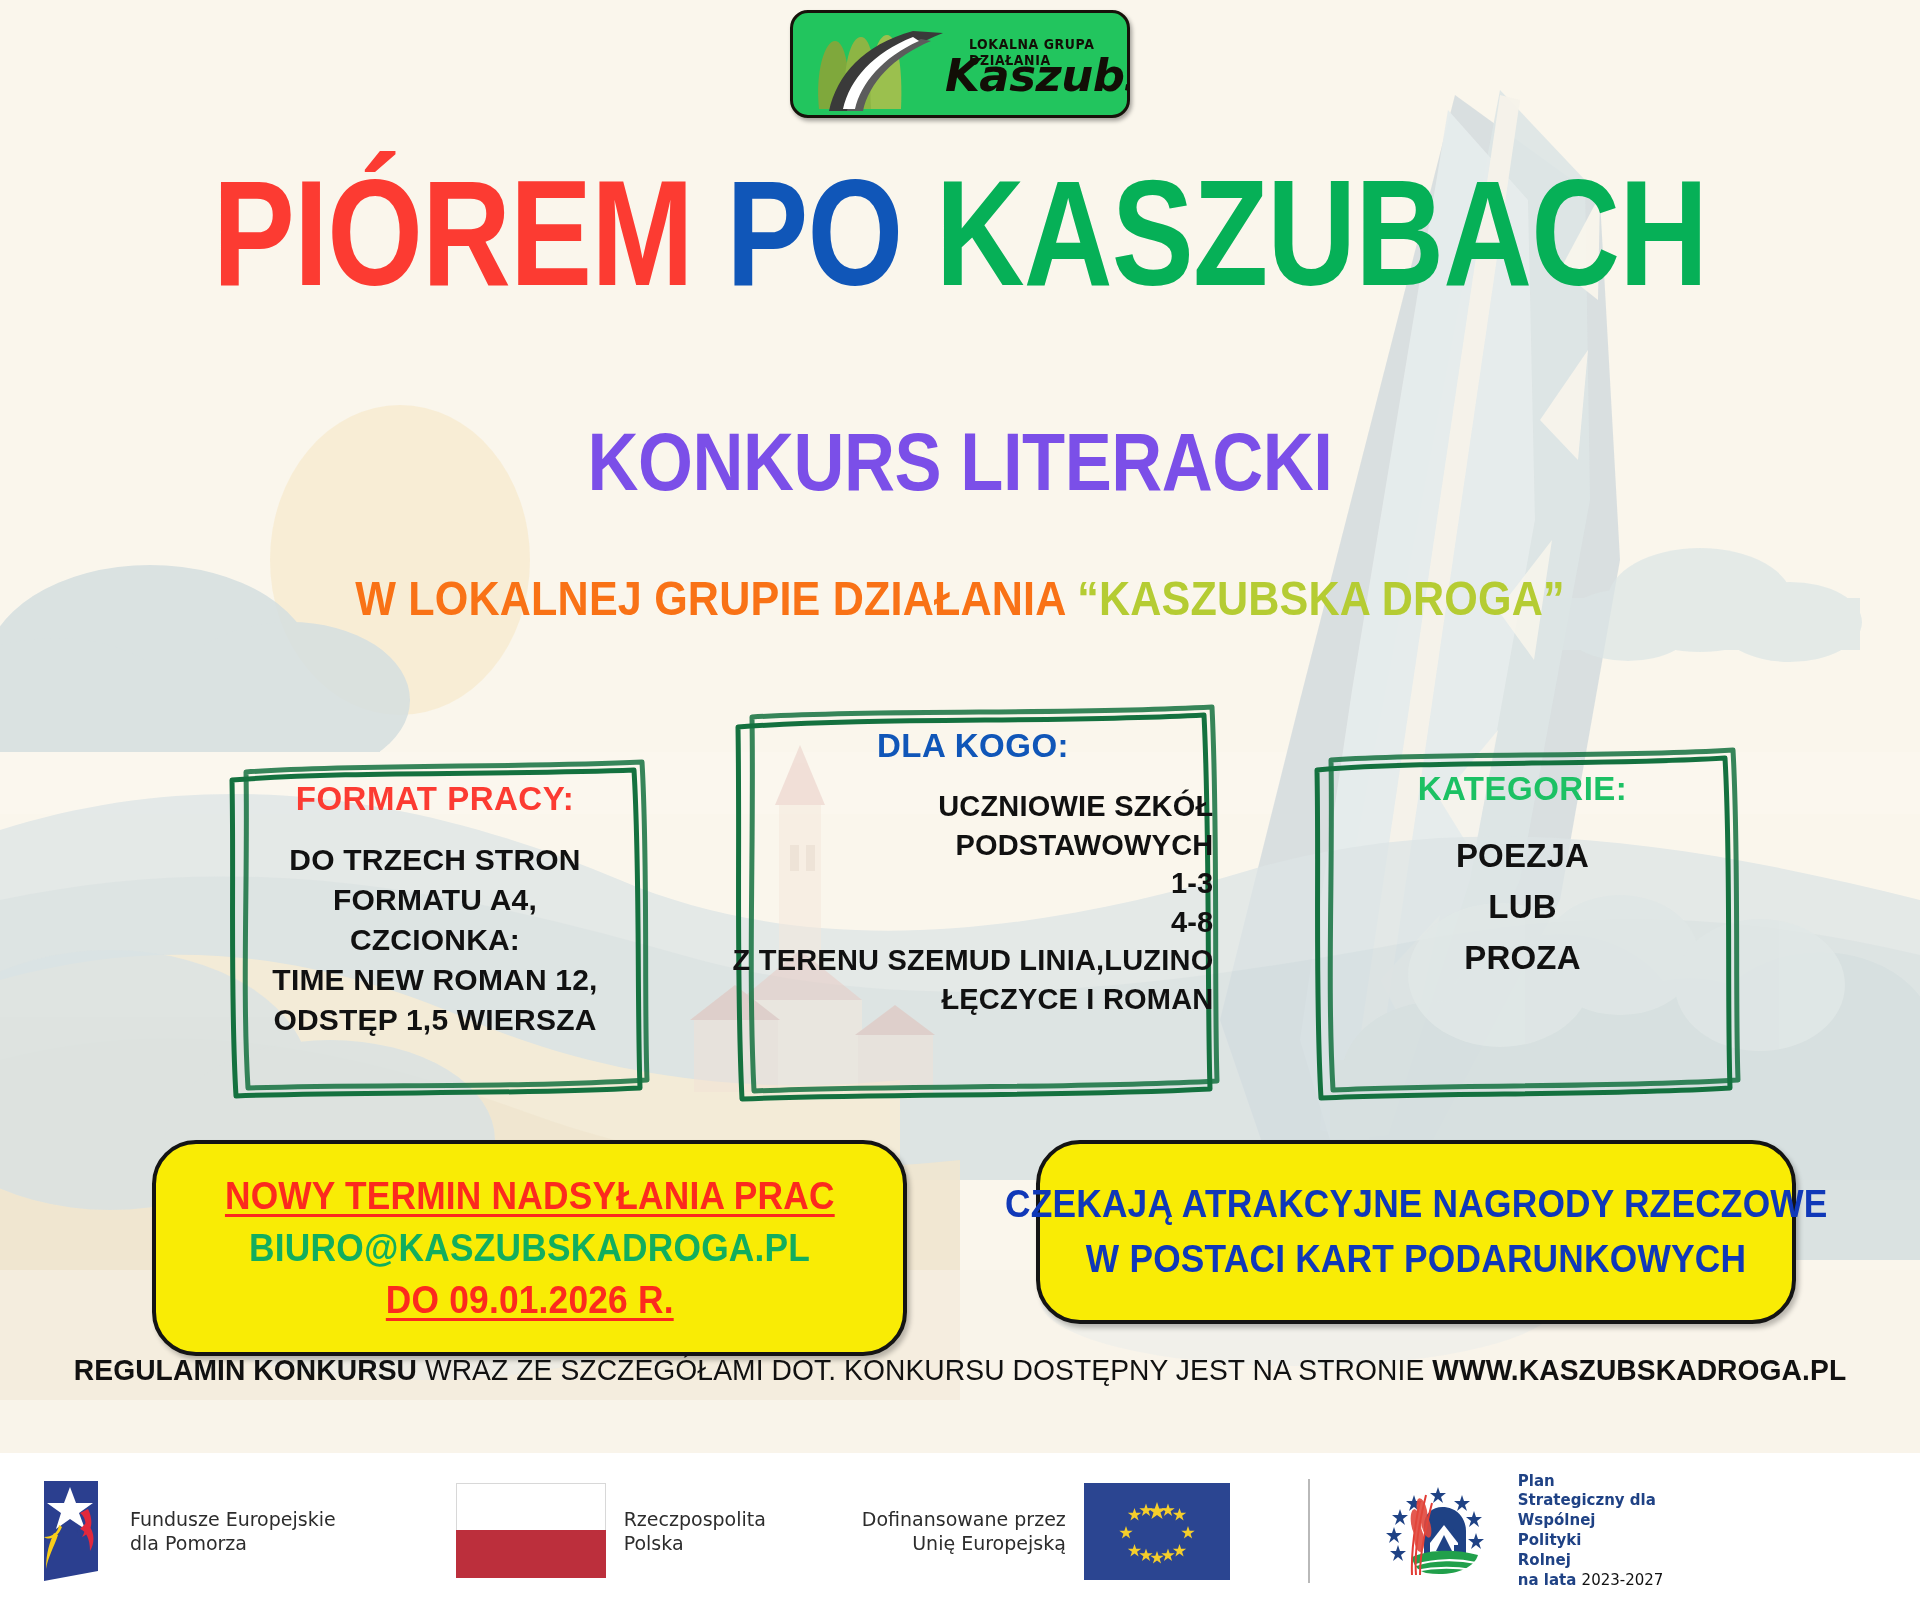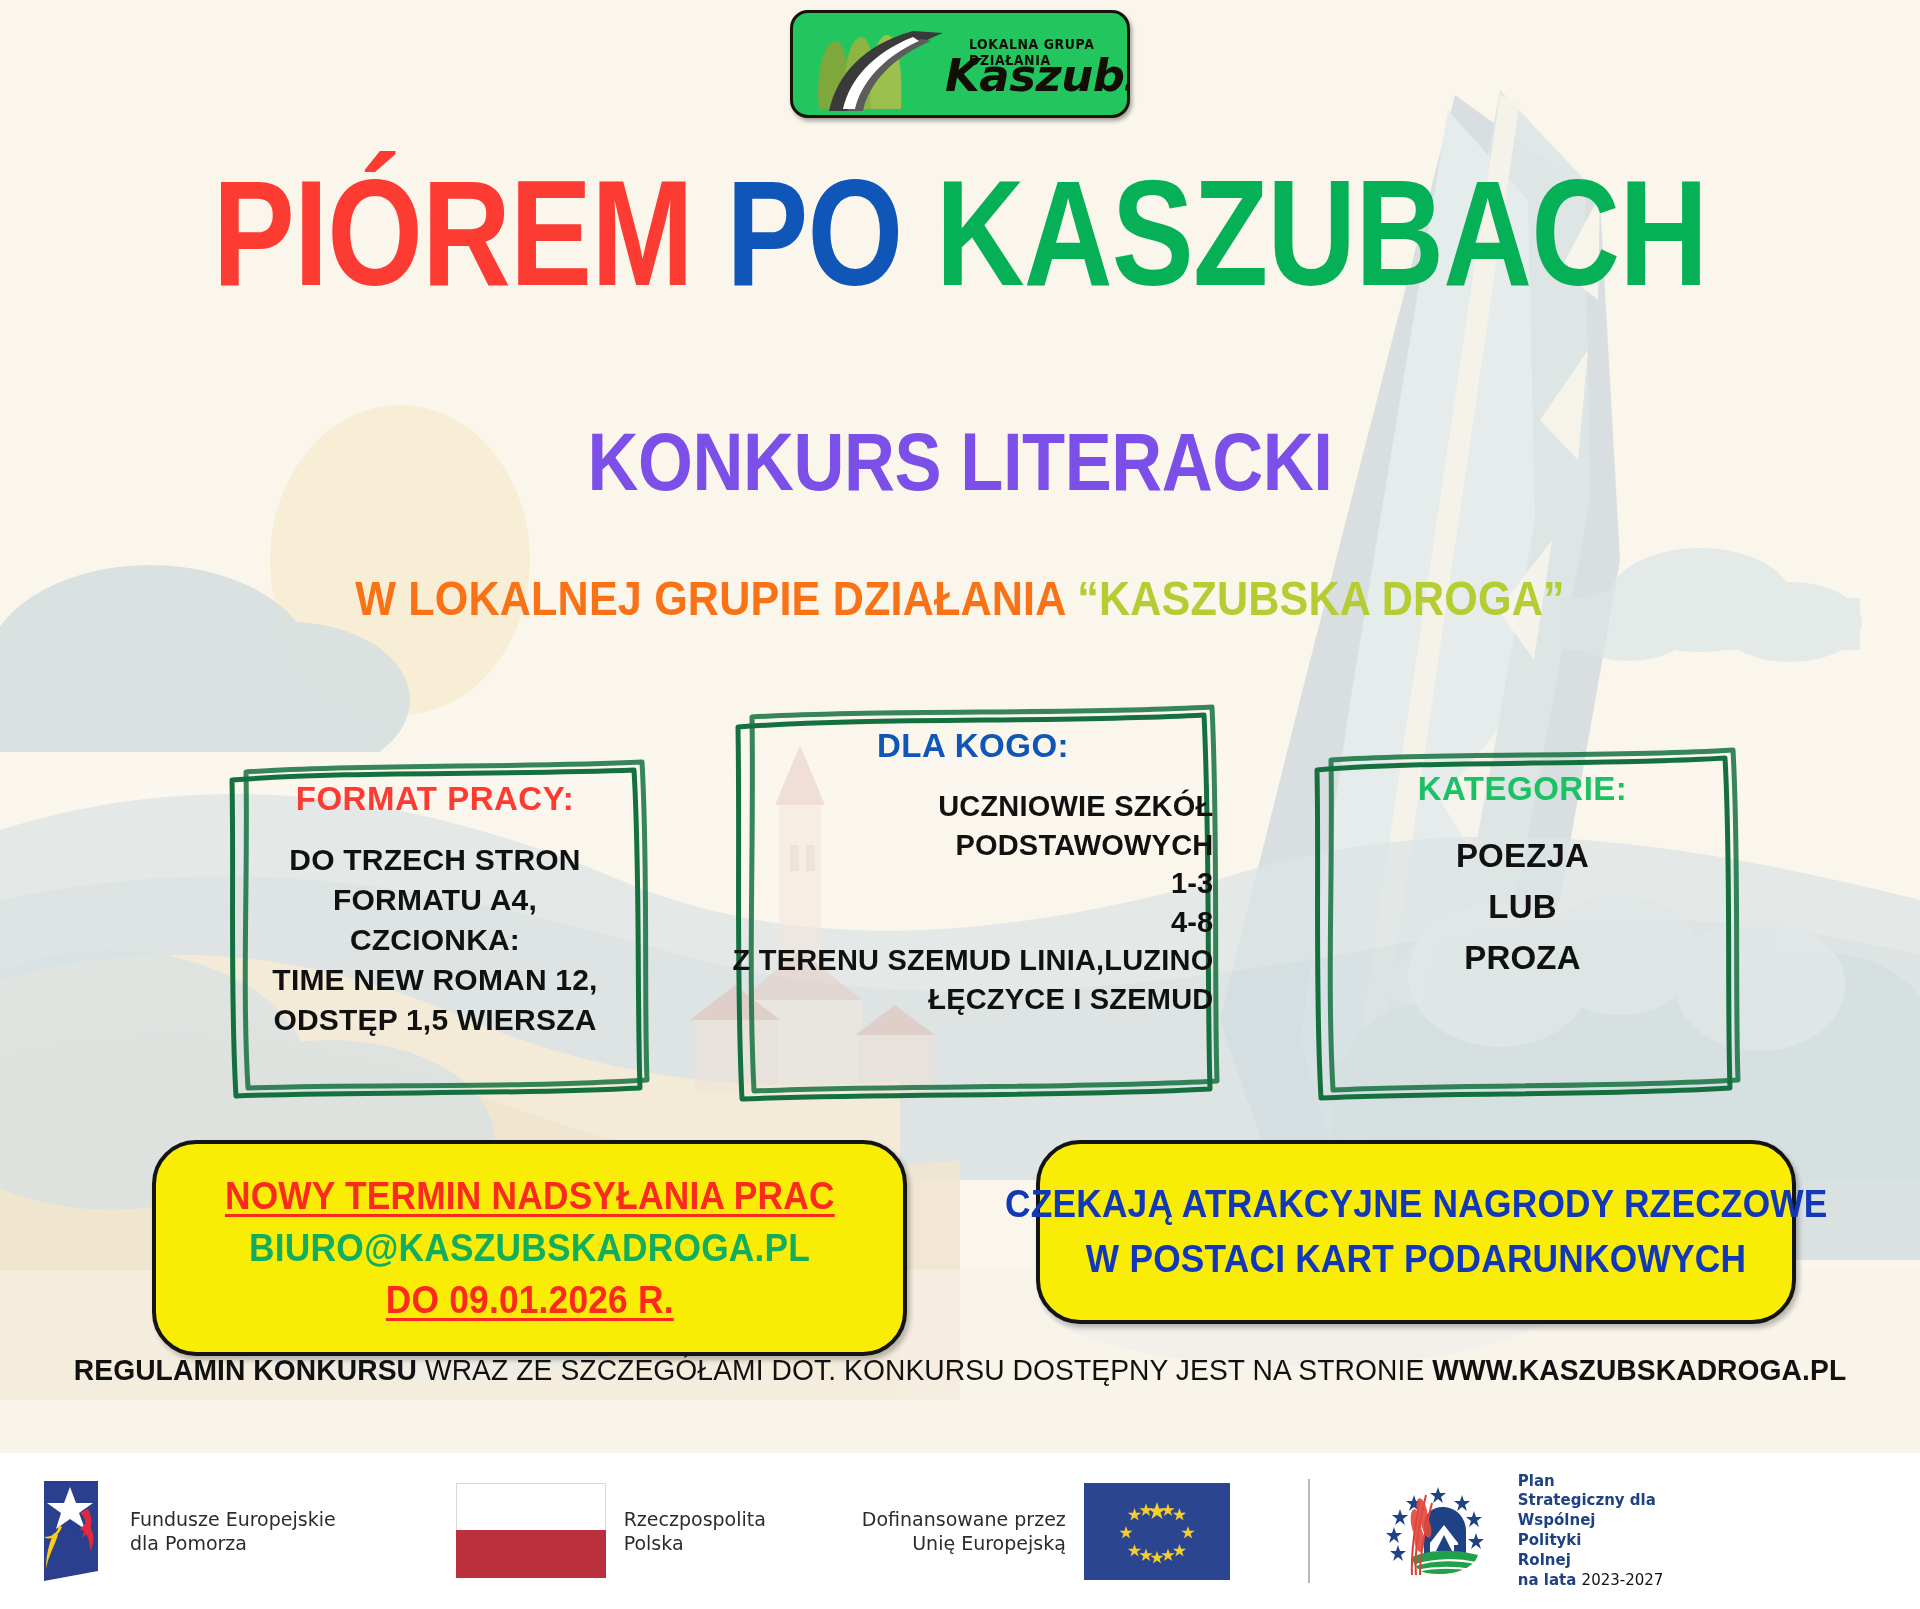--- a/index.html
+++ b/index.html
@@ -320,21 +320,21 @@
           <path d="M34 20 C172 12, 346 18, 494 10 C500 134, 496 288, 499 384 C348 392, 178 388, 36 394 C30 272, 36 144, 34 20 Z" opacity="0.85"></path>
         </g>
       </svg>
       <div class="box-title">DLA KOGO:</div>
       <div class="box-body">
         <div>UCZNIOWIE SZKÓŁ</div>
         <div>PODSTAWOWYCH</div>
         <div>1-3</div>
         <div>4-8</div>
         <div>Z TERENU SZEMUD LINIA,LUZINO</div>
-        <div>ŁĘCZYCE I SZEMUD</div>
+        <div>ŁĘCZYCE I ROMAN</div>
       </div>
     </div>
 
     <div class="box" id="box-kategorie">
       <svg class="frame" viewBox="0 0 455 372" preserveAspectRatio="none">
         <g fill="none" stroke="#14713F" stroke-width="5" stroke-linecap="round" stroke-linejoin="round">
           <path d="M22 30 C142 20, 300 26, 430 18 C436 124, 432 258, 435 348 C302 356, 150 352, 26 358 C20 254, 24 130, 22 30 Z"></path>
           <path d="M36 20 C154 12, 308 18, 438 10 C444 118, 440 256, 443 340 C310 348, 160 344, 38 350 C32 246, 38 124, 36 20 Z" opacity="0.85"></path>
         </g>
       </svg>

